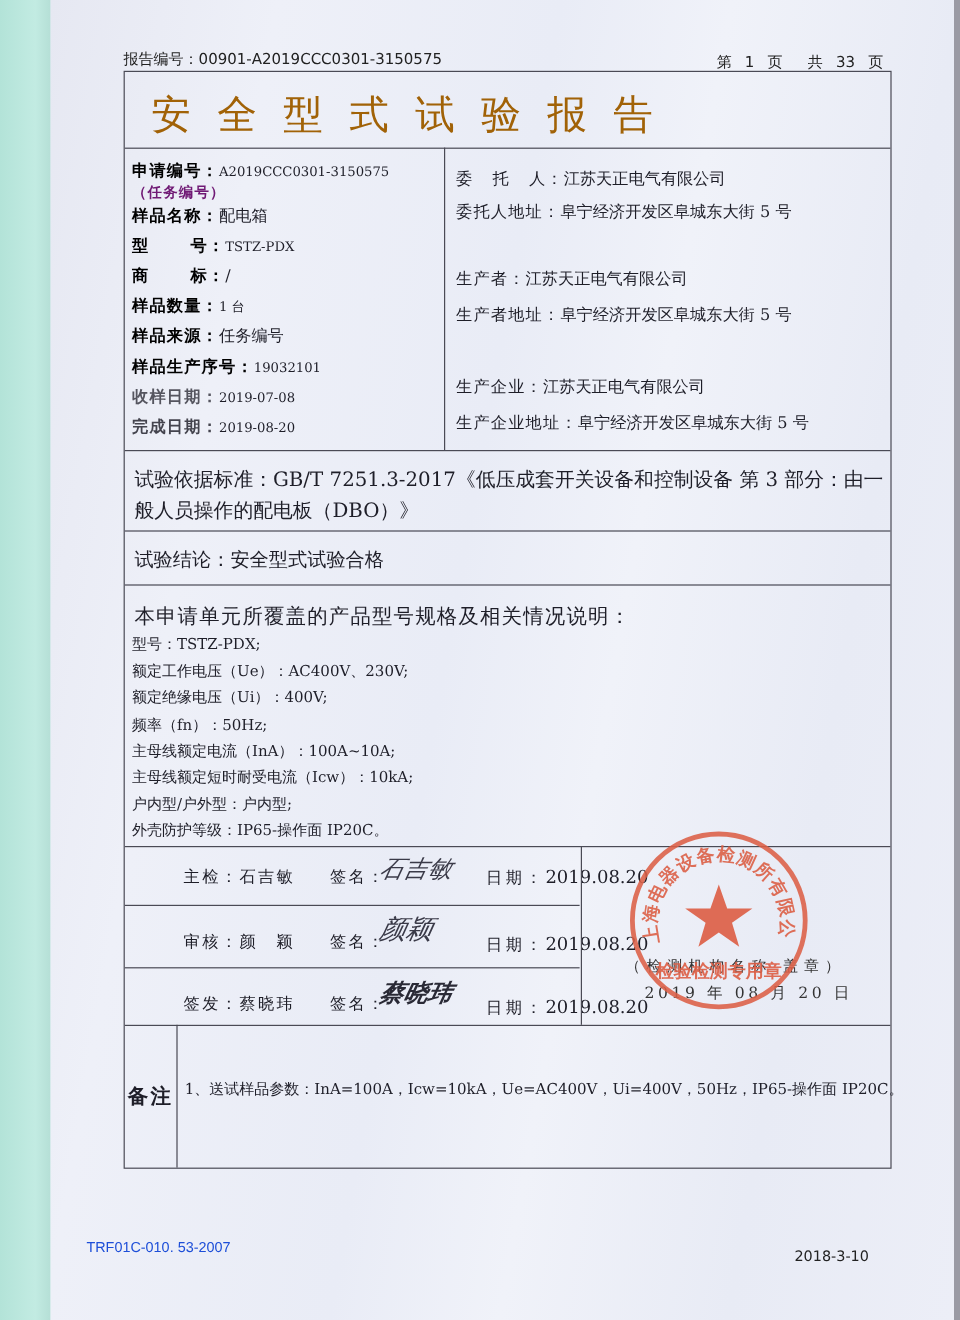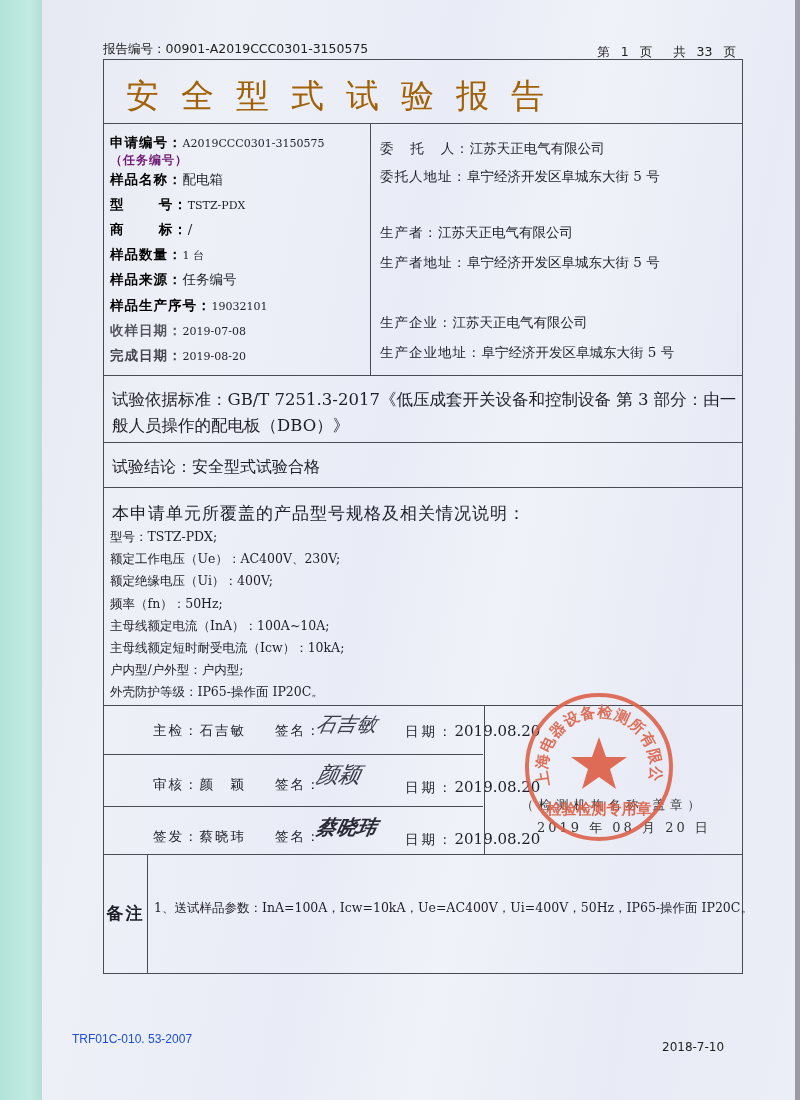--- a/index.html
+++ b/index.html
@@ -232,13 +232,13 @@
   <div class="hline" style="top:794px"></div>
 
   <div class="remarks-lbl">备注</div>
   <div class="vline" style="left:43px; top:794px; height:119px"></div>
   <div class="remarks-txt">
     <div>1、送试样品参数：InA=100A，Icw=10kA，Ue=AC400V，Ui=400V，50Hz，IP65-操作面 IP20C。</div>
   </div>
 </div>
 
 <div class="footer-left">TRF01C-010. 53-2007</div>
-<div class="footer-right">2018-7-10</div>
+<div class="footer-right">2018-3-10</div>
 
 </body></html>

